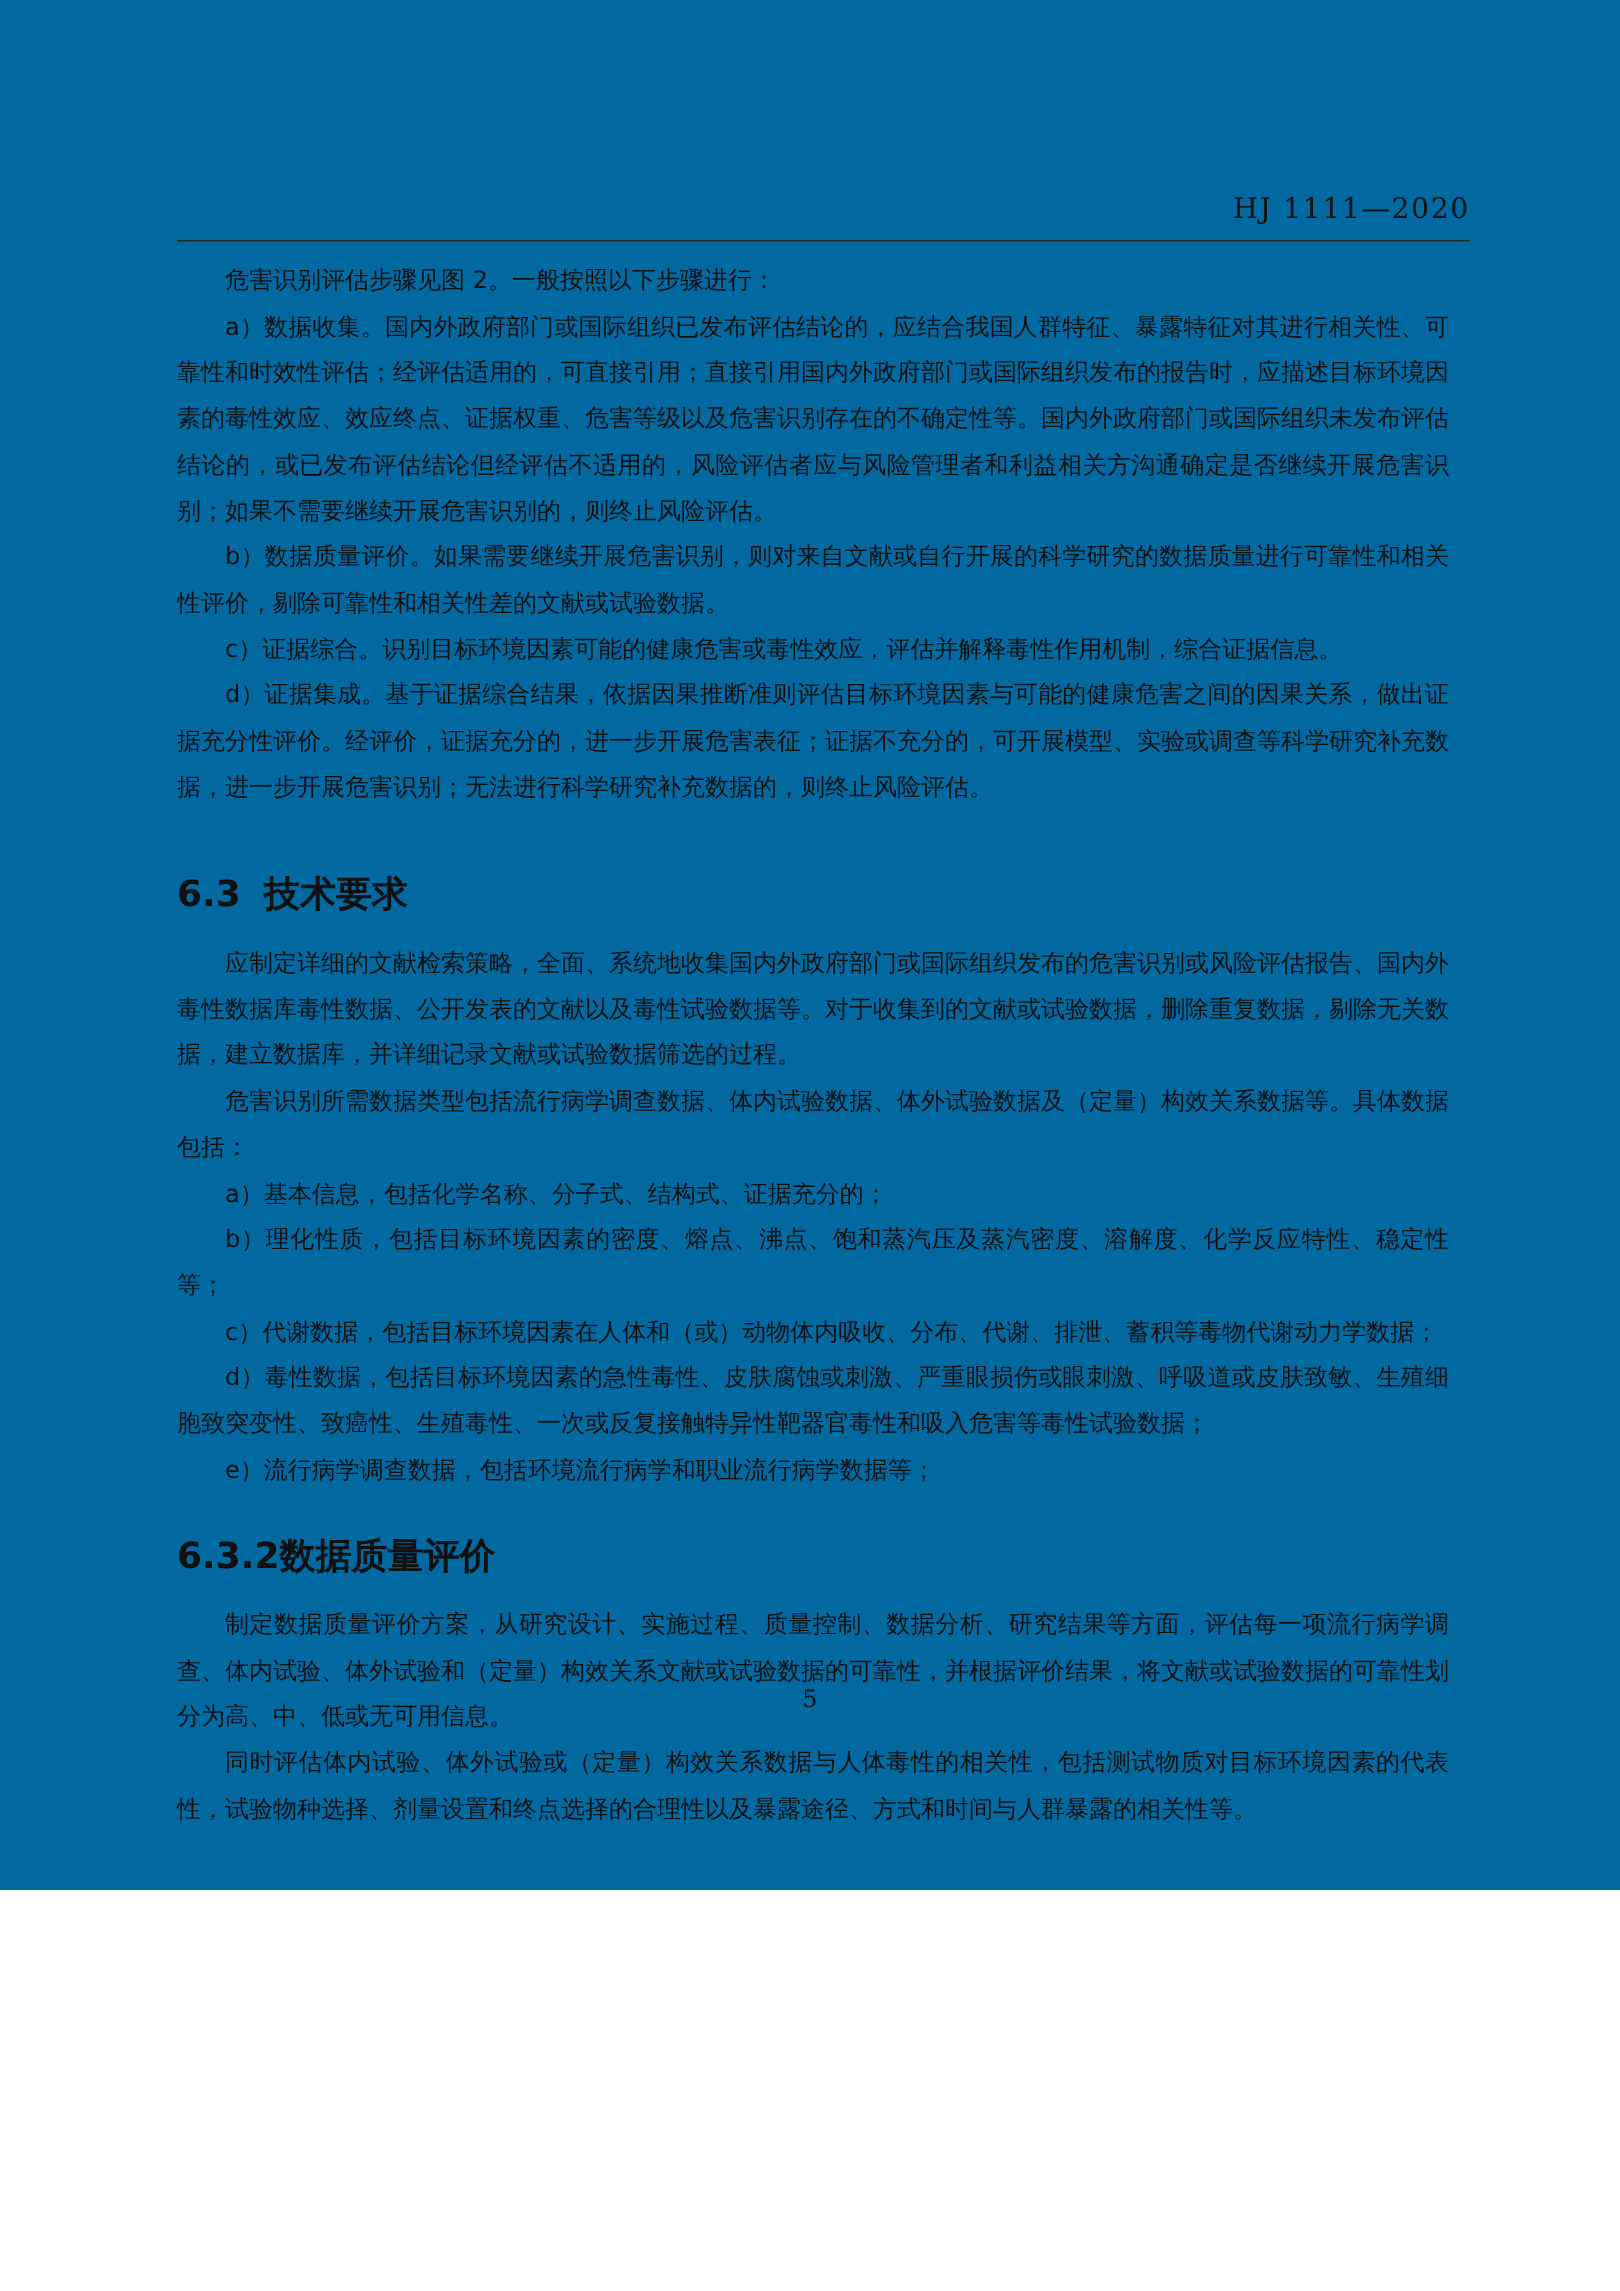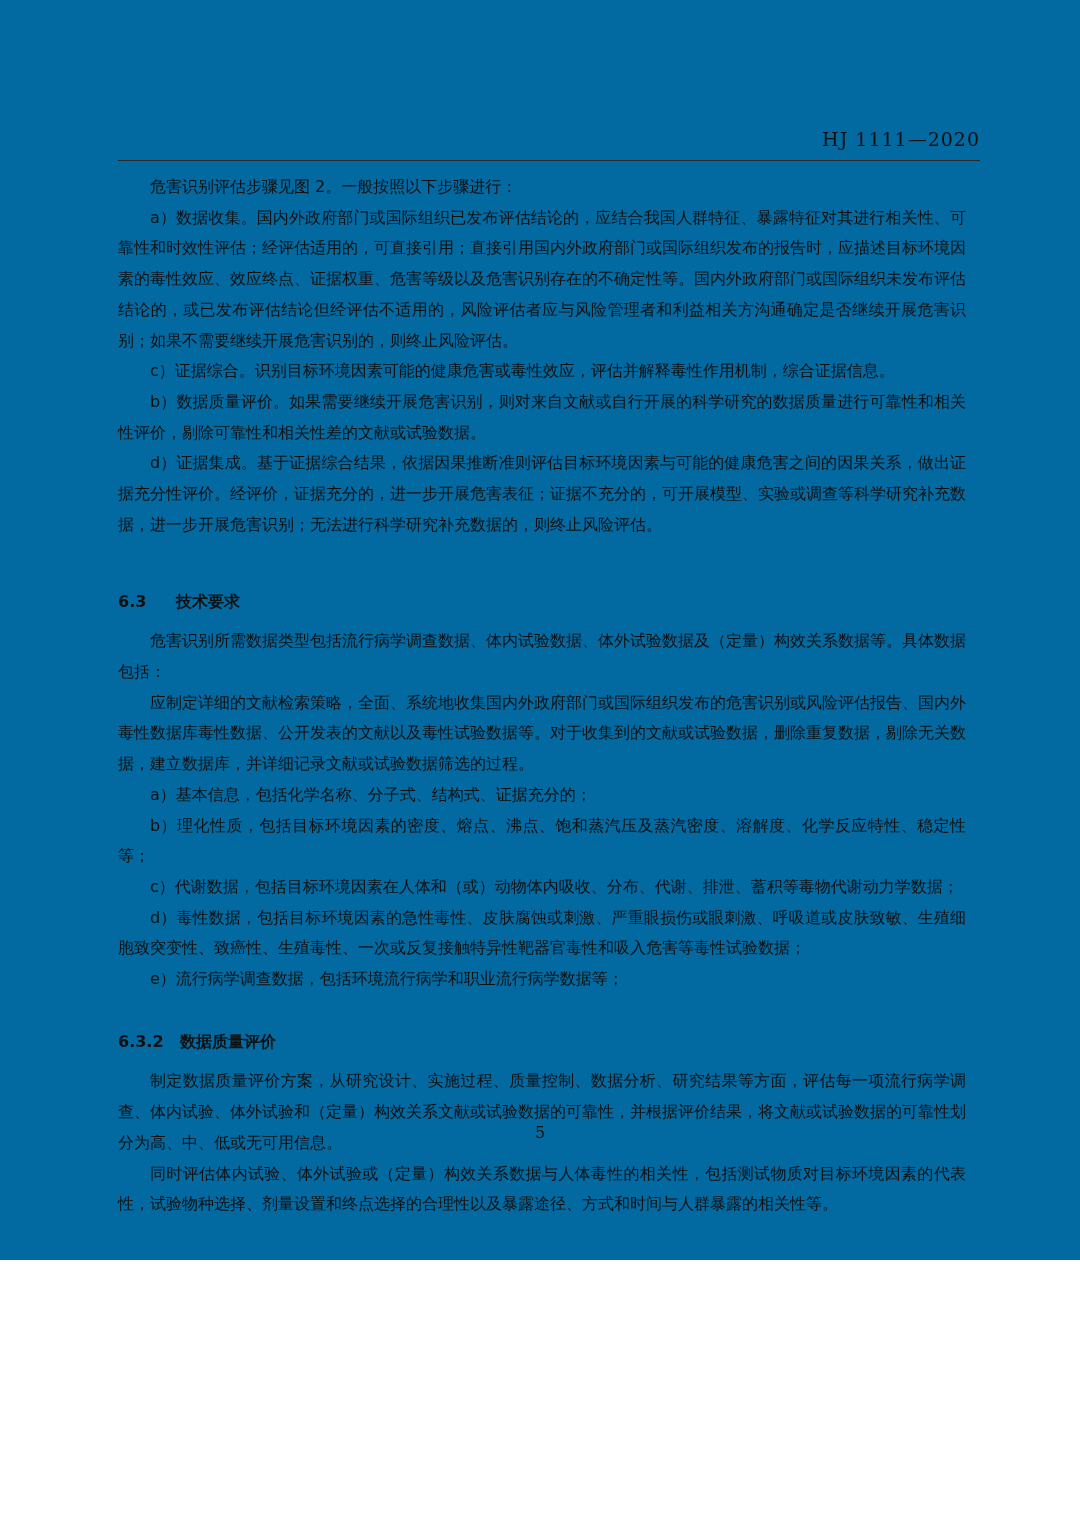--- a/index.html
+++ b/index.html
@@ -52,24 +52,24 @@
     line-height: 1.92;
     text-align: justify;
     text-justify: inter-ideograph;
     font-family: "DejaVu Sans", "Liberation Sans", sans-serif;
     color: #111;
   }
   .indent {
     text-indent: 2em;
   }
   .section-h {
-    font-size: 16px;
+    font-size: 24px;
     font-weight: bold;
     color: #111;
-    margin-top: 34px;
+    margin-top: 22px;
     margin-bottom: 12px;
     line-height: 1.6;
   }
   .section-h .num {
     display: inline-block;
     min-width: 58px;
   }
   .section-h.sub .num {
     min-width: 62px;
   }
@@ -90,33 +90,33 @@
 
 <div class="page">
 
   <div class="header">HJ 1111—2020</div>
   <div class="header-rule"></div>
 
   <div class="content">
 
     <p class="body-text indent">危害识别评估步骤见图 2。一般按照以下步骤进行：</p>
     <p class="body-text indent">a）数据收集。国内外政府部门或国际组织已发布评估结论的，应结合我国人群特征、暴露特征对其进行相关性、可靠性和时效性评估；经评估适用的，可直接引用；直接引用国内外政府部门或国际组织发布的报告时，应描述目标环境因素的毒性效应、效应终点、证据权重、危害等级以及危害识别存在的不确定性等。国内外政府部门或国际组织未发布评估结论的，或已发布评估结论但经评估不适用的，风险评估者应与风险管理者和利益相关方沟通确定是否继续开展危害识别；如果不需要继续开展危害识别的，则终止风险评估。</p>
+    <p class="body-text indent">b）数据质量评价。如果需要继续开展危害识别，则对来自文献或自行开展的科学研究的数据质量进行可靠性和相关性评价，剔除可靠性和相关性差的文献或试验数据。</p>
     <p class="body-text indent">c）证据综合。识别目标环境因素可能的健康危害或毒性效应，评估并解释毒性作用机制，综合证据信息。</p>
-    <p class="body-text indent">b）数据质量评价。如果需要继续开展危害识别，则对来自文献或自行开展的科学研究的数据质量进行可靠性和相关性评价，剔除可靠性和相关性差的文献或试验数据。</p>
     <p class="body-text indent">d）证据集成。基于证据综合结果，依据因果推断准则评估目标环境因素与可能的健康危害之间的因果关系，做出证据充分性评价。经评价，证据充分的，进一步开展危害表征；证据不充分的，可开展模型、实验或调查等科学研究补充数据，进一步开展危害识别；无法进行科学研究补充数据的，则终止风险评估。</p>
 
     <div class="gap-md"></div>
 
     <h2 class="section-h">
       <span class="num">6.3</span><span>技术要求</span>
     </h2>
 
 
+    <p class="body-text indent">应制定详细的文献检索策略，全面、系统地收集国内外政府部门或国际组织发布的危害识别或风险评估报告、国内外毒性数据库毒性数据、公开发表的文献以及毒性试验数据等。对于收集到的文献或试验数据，删除重复数据，剔除无关数据，建立数据库，并详细记录文献或试验数据筛选的过程。</p>
     <p class="body-text indent">危害识别所需数据类型包括流行病学调查数据、体内试验数据、体外试验数据及（定量）构效关系数据等。具体数据包括：</p>
-    <p class="body-text indent">应制定详细的文献检索策略，全面、系统地收集国内外政府部门或国际组织发布的危害识别或风险评估报告、国内外毒性数据库毒性数据、公开发表的文献以及毒性试验数据等。对于收集到的文献或试验数据，删除重复数据，剔除无关数据，建立数据库，并详细记录文献或试验数据筛选的过程。</p>
     <p class="body-text indent">a）基本信息，包括化学名称、分子式、结构式、证据充分的；</p>
     <p class="body-text indent">b）理化性质，包括目标环境因素的密度、熔点、沸点、饱和蒸汽压及蒸汽密度、溶解度、化学反应特性、稳定性等；</p>
     <p class="body-text indent">c）代谢数据，包括目标环境因素在人体和（或）动物体内吸收、分布、代谢、排泄、蓄积等毒物代谢动力学数据；</p>
     <p class="body-text indent">d）毒性数据，包括目标环境因素的急性毒性、皮肤腐蚀或刺激、严重眼损伤或眼刺激、呼吸道或皮肤致敏、生殖细胞致突变性、致癌性、生殖毒性、一次或反复接触特异性靶器官毒性和吸入危害等毒性试验数据；</p>
     <p class="body-text indent">e）流行病学调查数据，包括环境流行病学和职业流行病学数据等；</p>
 
     <h3 class="section-h sub">
       <span class="num">6.3.2</span><span>数据质量评价</span>
     </h3>
 

